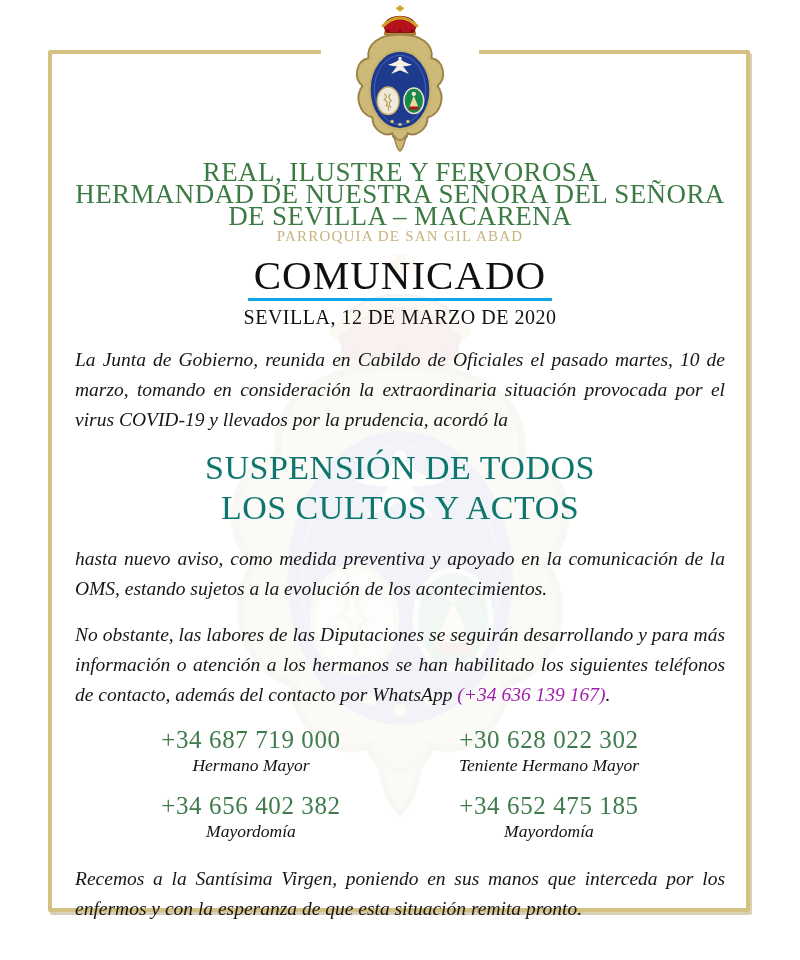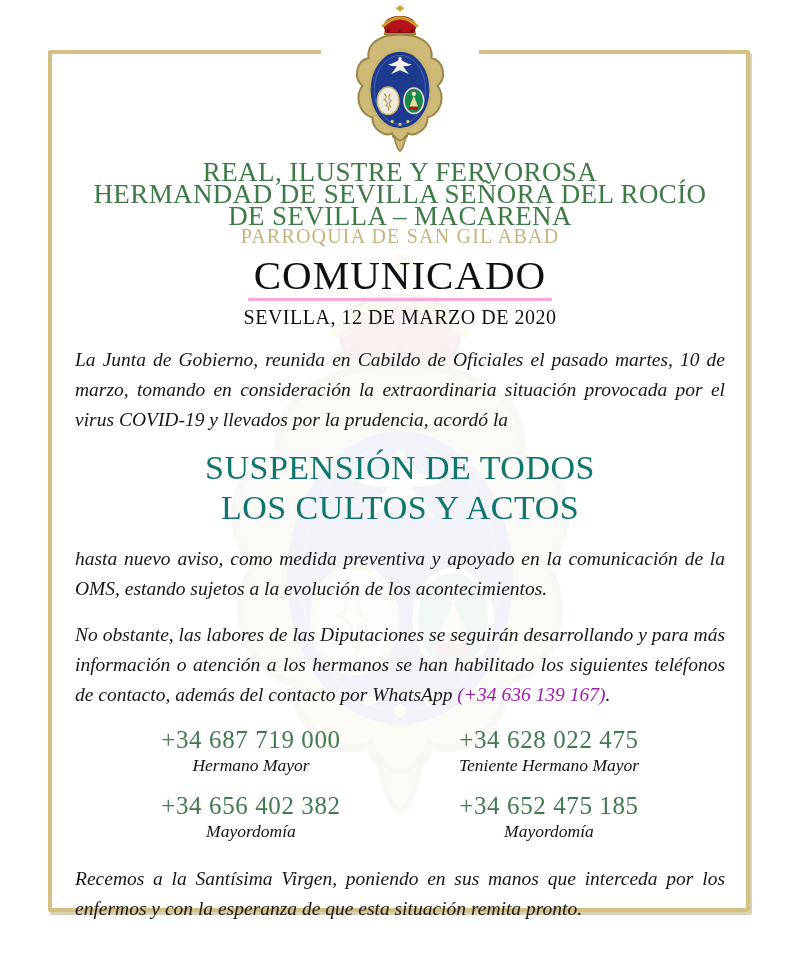--- a/index.html
+++ b/index.html
@@ -21,28 +21,28 @@
   .content{position:relative;z-index:1;text-align:center;}
   .crest-wrap{
     display:inline-block;background:#ffffff;padding:0 16px;margin-top:5px;
     position:relative;z-index:2;line-height:0;
   }
   .org{margin-top:2px;}
   .org-line{
     font-size:27px;line-height:22px;color:#3c7b44;letter-spacing:.4px;
   }
   .parish{
-    font-size:20px;line-height:19px;color:#c7b37c;letter-spacing:1.2px;
+    font-size:15px;line-height:19px;color:#c7b37c;letter-spacing:1.2px;
   }
   .title{
     margin:7px 0 0 0;font-weight:normal;
   }
   .title span{
     display:inline-block;font-size:41px;line-height:44px;color:#101010;
-    letter-spacing:1px;border-bottom:3px solid #f9a8d4;padding:0 6px 1px 6px;
+    letter-spacing:1px;border-bottom:3px solid #0ea5e9;padding:0 6px 1px 6px;
   }
   .dateline{
     margin-top:4px;font-size:20px;line-height:24px;color:#101010;
     letter-spacing:.5px;
   }
   .para{
     width:650px;margin:16px auto 0 auto;text-align:justify;
     font-size:19.5px;line-height:30px;color:#161616;font-style:italic;
   }
   .para.closing{margin-top:22px;}
@@ -116,21 +116,21 @@
 <div class="content">
 
   <div class="crest-wrap">
     <svg width="126" height="150" viewBox="0 0 124 152">
         <use href="#crest"></use>
       </svg>
   </div>
 
   <div class="org">
     <div class="org-line">REAL, ILUSTRE Y FERVOROSA</div>
-    <div class="org-line">HERMANDAD DE SEVILLA SEÑORA DEL ROCÍO</div>
+    <div class="org-line">HERMANDAD DE NUESTRA SEÑORA DEL SEÑORA</div>
     <div class="org-line">DE SEVILLA – MACARENA</div>
     <div class="parish">PARROQUIA DE SAN GIL ABAD</div>
   </div>
 
   <h1 class="title">
     <span>COMUNICADO</span>
   </h1>
   <div class="dateline">SEVILLA, 12 DE MARZO DE 2020</div>
 
   <p class="para">La Junta de Gobierno, reunida en Cabildo de Oficiales el pasado martes, 10 de marzo, tomando en consideración la extraordinaria situación provocada por el virus COVID-19 y llevados por la prudencia, acordó la</p>
@@ -143,21 +143,21 @@
   <p class="para">hasta nuevo aviso, como medida preventiva y apoyado en la comunicación de la OMS, estando sujetos a la evolución de los acontecimientos.</p>
 
   <p class="para"><span>No obstante, las labores de las Diputaciones se seguirán desarrollando y para más información o atención a los hermanos se han habilitado los siguientes teléfonos de contacto, además del contacto por WhatsApp </span><span class="green-inline">(+34 636 139 167)</span><span>.</span></p>
 
   <div class="contacts">
     <div class="contact">
       <div class="phone">+34 687 719 000</div>
       <div class="role">Hermano Mayor</div>
     </div>
     <div class="contact">
-      <div class="phone">+34 628 022 475</div>
+      <div class="phone">+30 628 022 302</div>
       <div class="role">Teniente Hermano Mayor</div>
     </div>
     <div class="contact">
       <div class="phone">+34 656 402 382</div>
       <div class="role">Mayordomía</div>
     </div>
     <div class="contact">
       <div class="phone">+34 652 475 185</div>
       <div class="role">Mayordomía</div>
     </div>

